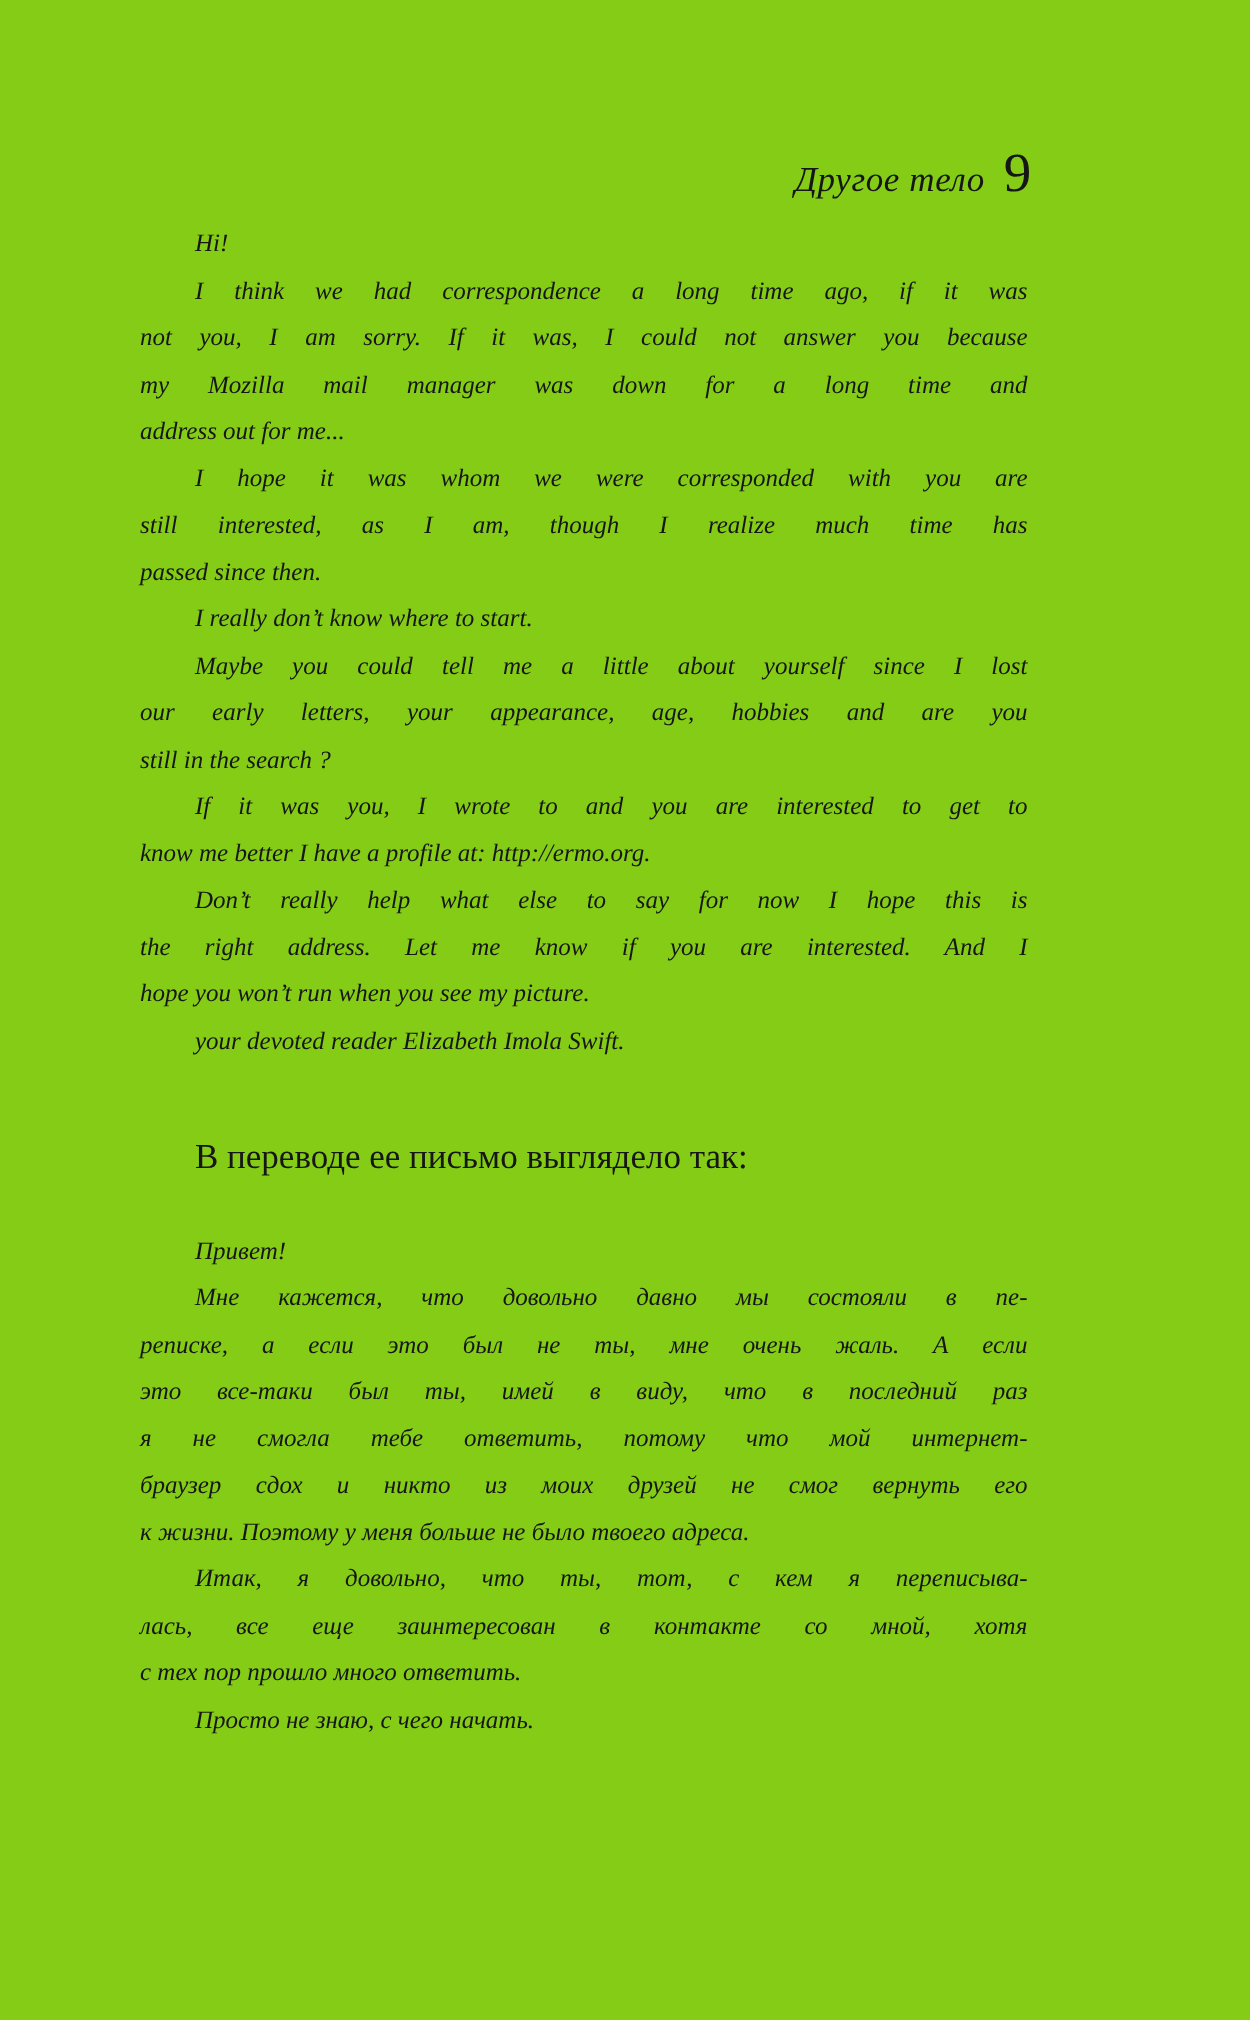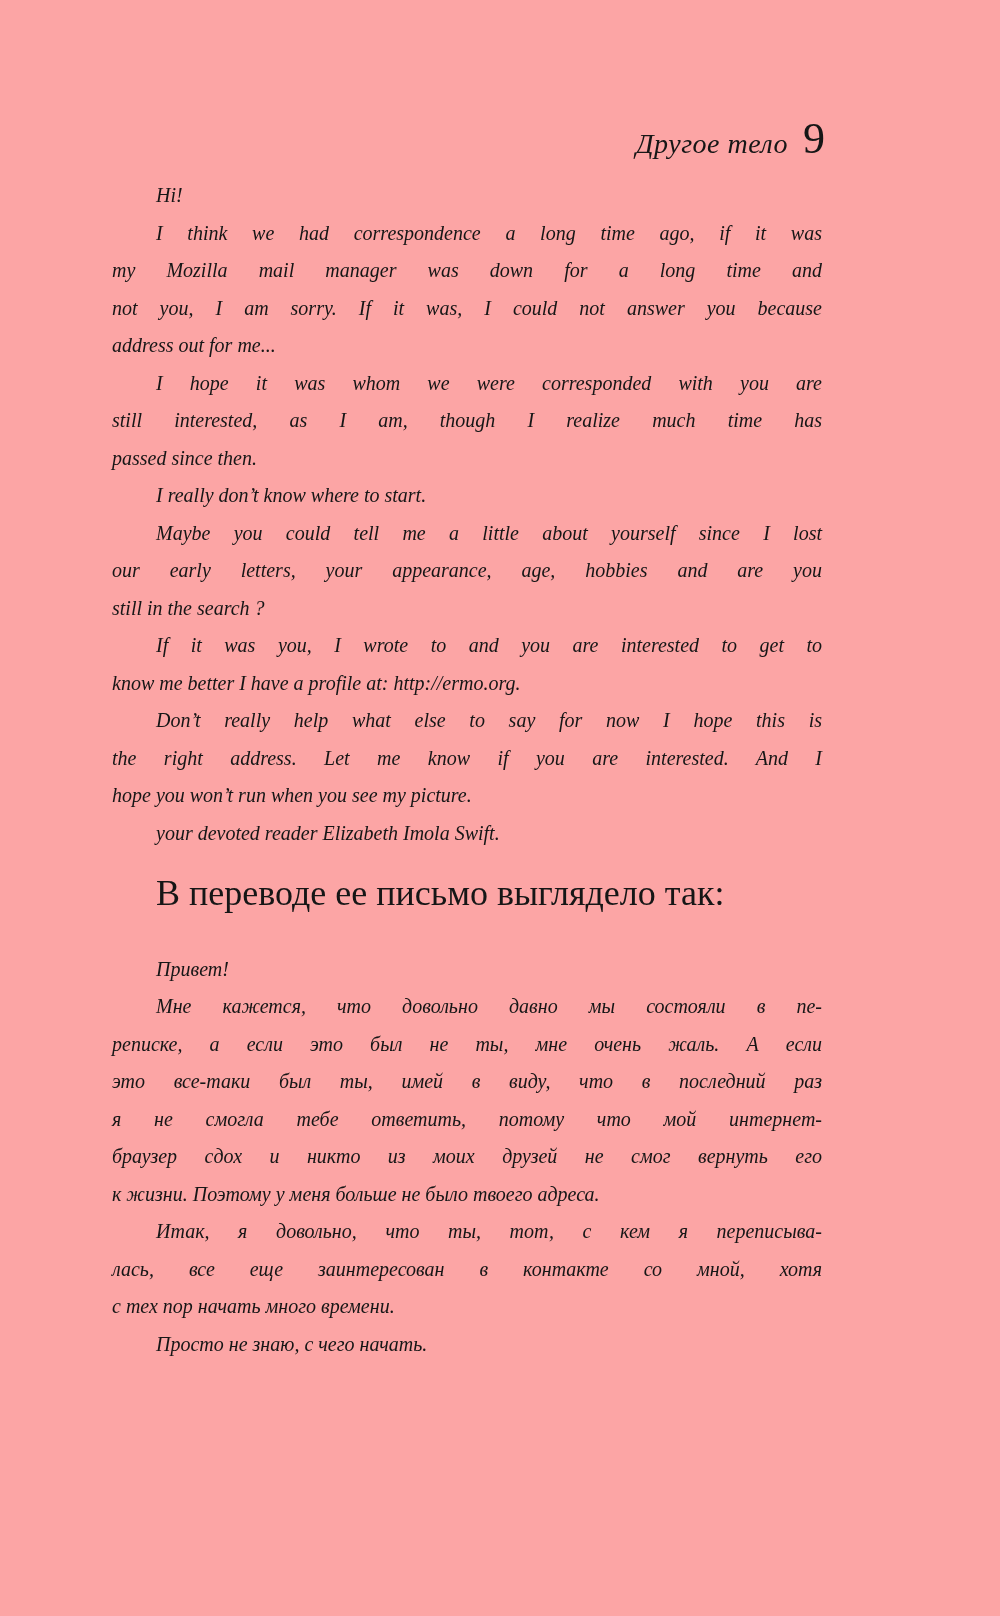--- a/index.html
+++ b/index.html
@@ -4,21 +4,21 @@
 <style>
   html, body {
     margin: 0;
     padding: 0;
     background: #ffffff;
   }
   .page {
     position: relative;
     width: 1000px;
     height: 1616px;
-    background: #fca5a5;
+    background: #84cc16;
     font-family: "Liberation Serif", "DejaVu Serif", serif;
     color: #161616;
     overflow: hidden;
   }
   
   .running-head {
     position: absolute;
     top: 113px;
     right: 175px;
     display: flex;
@@ -54,46 +54,46 @@
   }
   .line.first {
     text-indent: 44px;
   }
   .line.just {
     text-align: justify;
     text-align-last: justify;
   }
   .narrative-intro {
     font-style: normal;
-    font-size: 36px;
+    font-size: 28px;
     line-height: 37.5px;
     text-indent: 44px;
-    margin: 23px 0 38px 0;
+    margin: 55px 0 38px 0;
   }
 </style>
 </head>
 <body>
 
 <div class="page">
 
   <div class="running-head">
     <span class="running-title">Другое тело</span>
     <span class="running-page-number">9</span>
   </div>
 
   <div class="text-column">
 
     <section>
         <div class="para">
           <div class="line first">Hi!</div>
         </div>
         <div class="para">
           <div class="line first just">I think we had correspondence a long time ago, if it was</div>
+          <div class="line just">not you, I am sorry. If it was, I could not answer you because</div>
           <div class="line just">my Mozilla mail manager was down for a long time and</div>
-          <div class="line just">not you, I am sorry. If it was, I could not answer you because</div>
           <div class="line">address out for me...</div>
         </div>
         <div class="para">
           <div class="line first just">I hope it was whom we were corresponded with you are</div>
           <div class="line just">still interested, as I am, though I realize much time has</div>
           <div class="line">passed since then.</div>
         </div>
         <div class="para">
           <div class="line first">I really don’t know where to start.</div>
         </div>
@@ -126,21 +126,21 @@
           <div class="line first just">Мне кажется, что довольно давно мы состояли в пе-</div>
           <div class="line just">реписке, а если это был не ты, мне очень жаль. А если</div>
           <div class="line just">это все-таки был ты, имей в виду, что в последний раз</div>
           <div class="line just">я не смогла тебе ответить, потому что мой интернет-</div>
           <div class="line just">браузер сдох и никто из моих друзей не смог вернуть его</div>
           <div class="line">к жизни. Поэтому у меня больше не было твоего адреса.</div>
         </div>
         <div class="para">
           <div class="line first just">Итак, я довольно, что ты, тот, с кем я переписыва-</div>
           <div class="line just">лась, все еще заинтересован в контакте со мной, хотя</div>
-          <div class="line">с тех пор начать много времени.</div>
+          <div class="line">с тех пор прошло много ответить.</div>
         </div>
         <div class="para">
           <div class="line first">Просто не знаю, с чего начать.</div>
         </div>
       </section>
 
   </div>
 </div>
 
 </body></html>

